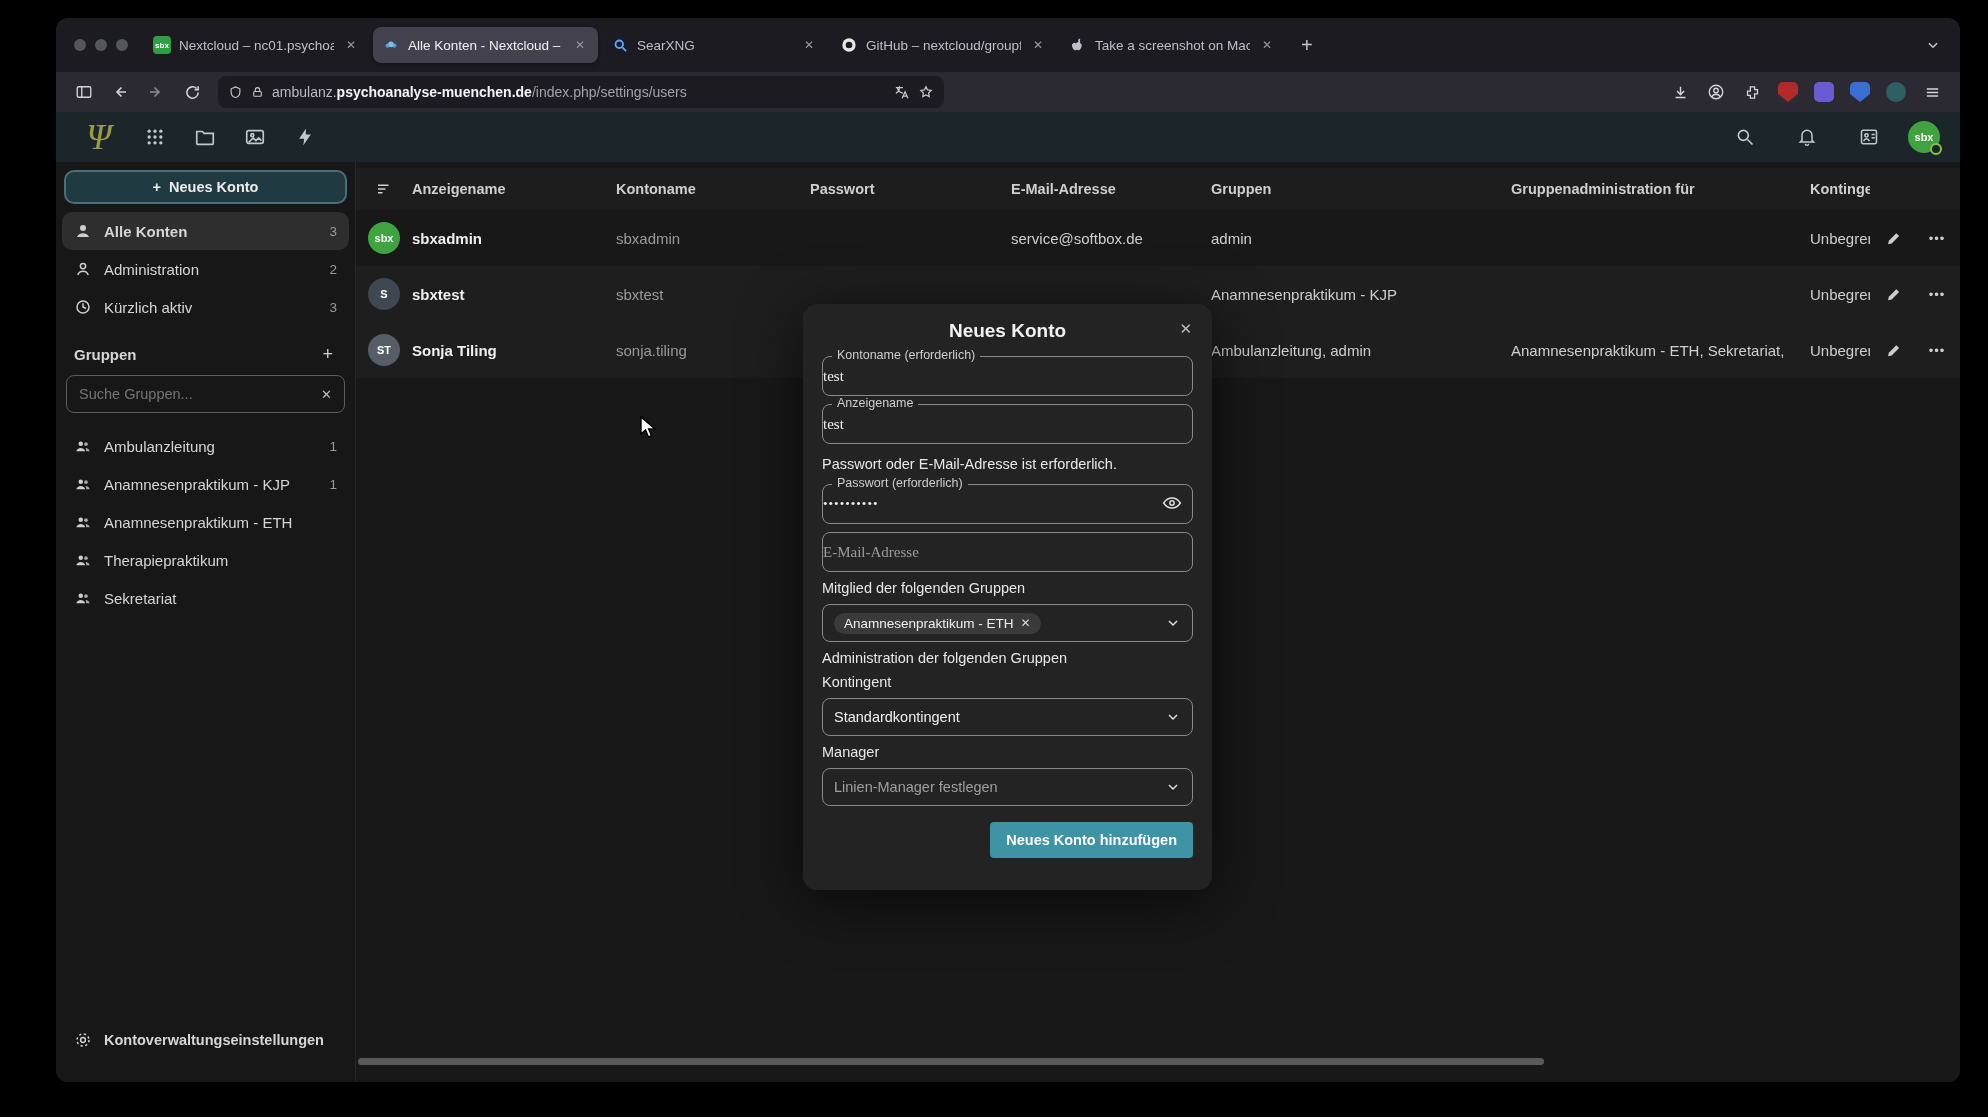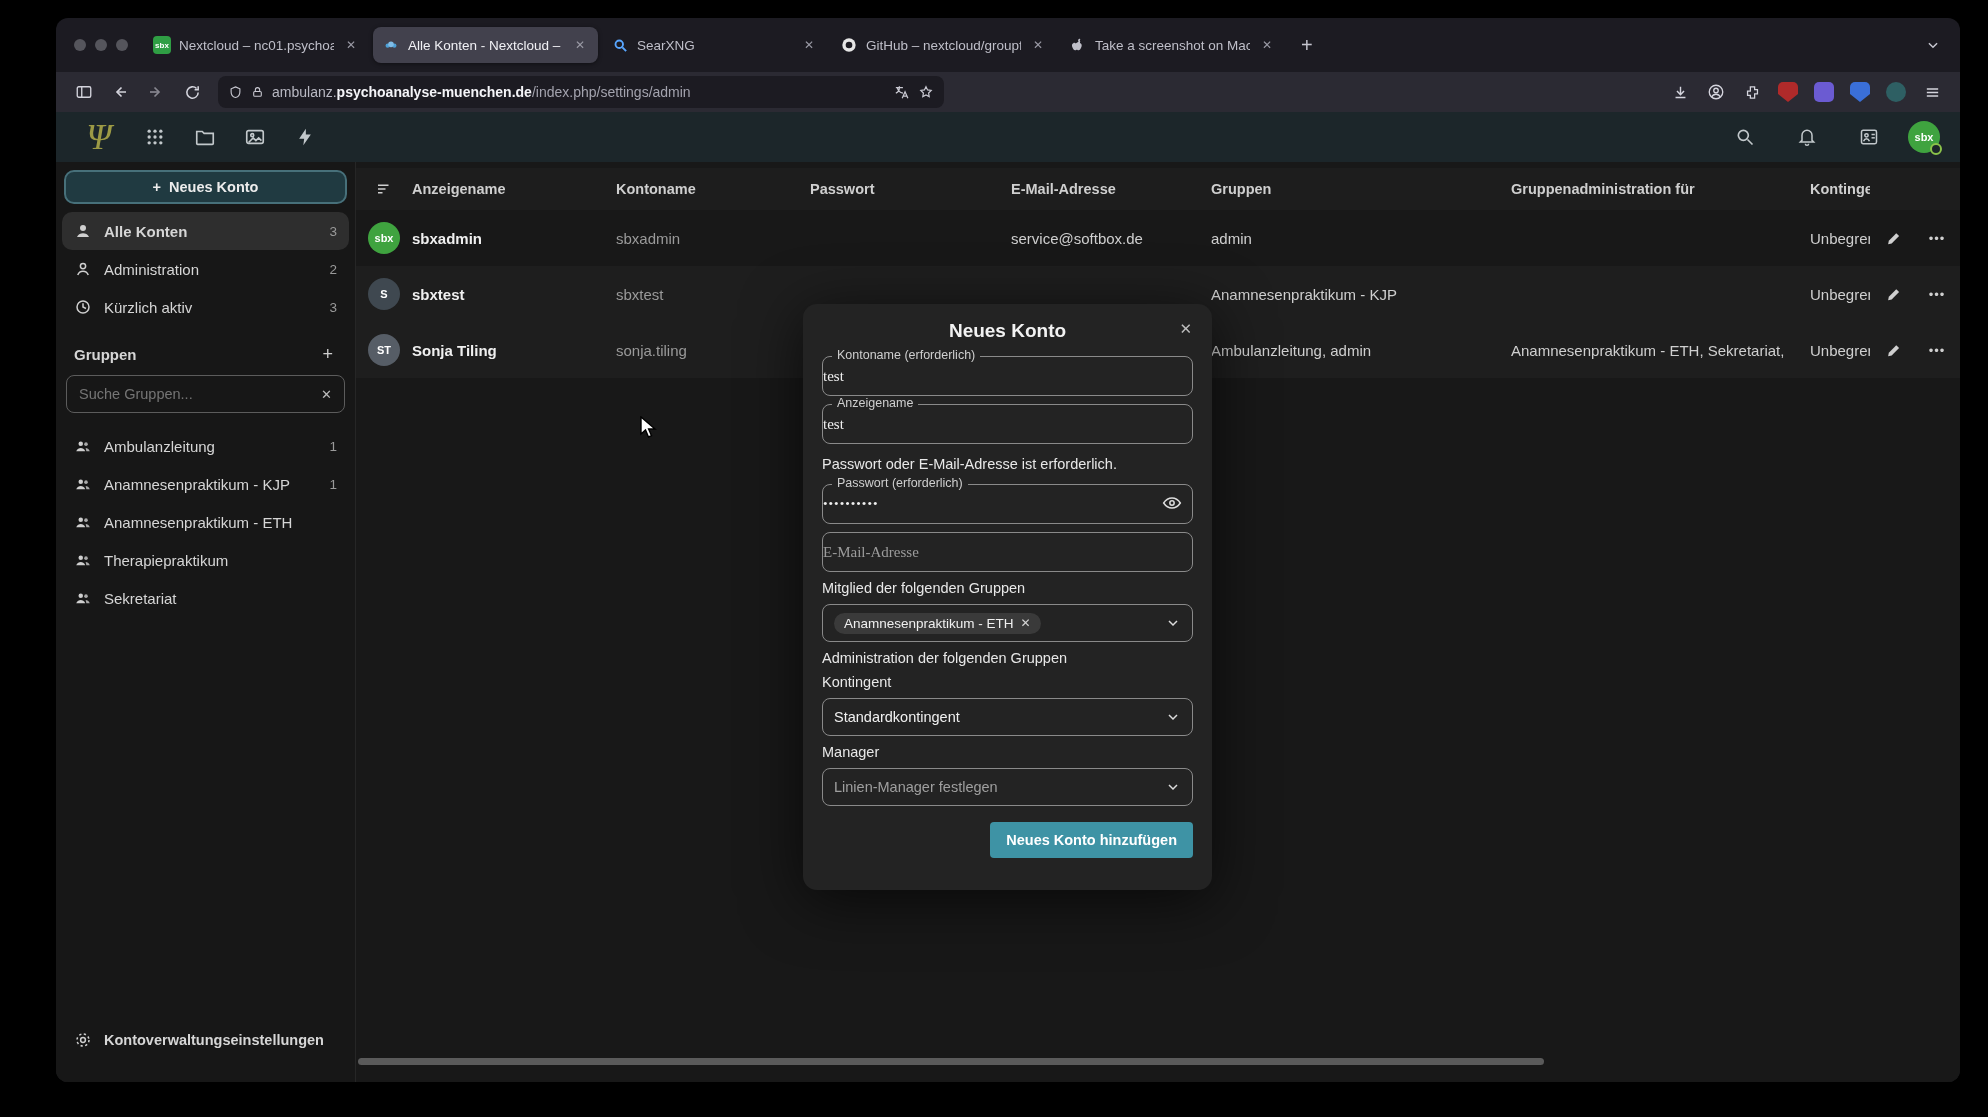--- a/index.html
+++ b/index.html
@@ -208,21 +208,21 @@
         <svg width="15" height="15" viewBox="0 0 24 24" fill="none" stroke="#c9c9d2" stroke-width="1.8">
             <path d="M12 3l7 3v5c0 5-3 8-7 9-4-1-7-4-7-9V6z"></path>
           </svg>
       </span>
       <span>
         <svg width="13" height="13" viewBox="0 0 24 24" fill="none" stroke="#c9c9d2" stroke-width="2">
             <rect x="5" y="10" width="14" height="9" rx="2"></rect>
             <path d="M8 10V7a4 4 0 0 1 8 0v3"></path>
           </svg>
       </span>
-      <span class="urltext"><span class="url-sub">ambulanz.</span><span class="url-dom">psychoanalyse-muenchen.de</span><span class="url-path">/index.php/settings/admin</span></span>
+      <span class="urltext"><span class="url-sub">ambulanz.</span><span class="url-dom">psychoanalyse-muenchen.de</span><span class="url-path">/index.php/settings/users</span></span>
       <span>
         <svg width="17" height="17" viewBox="0 0 24 24" fill="none" stroke="#c9c9d2" stroke-width="1.8">
             <path d="M4 5h10M9 3v2c0 4-2.5 7-5 8M6 5c1 4 4 7 8 8"></path>
             <path d="M13 20l4-9 4 9M14.5 17h5"></path>
           </svg>
       </span>
       <span>
         <svg width="16" height="16" viewBox="0 0 24 24" fill="none" stroke="#c9c9d2" stroke-width="1.8">
             <path d="M12 4l2.4 4.9 5.4.8-3.9 3.8.9 5.4L12 16.3 7.2 18.9l.9-5.4L4.2 9.7l5.4-.8z"></path>
           </svg>

